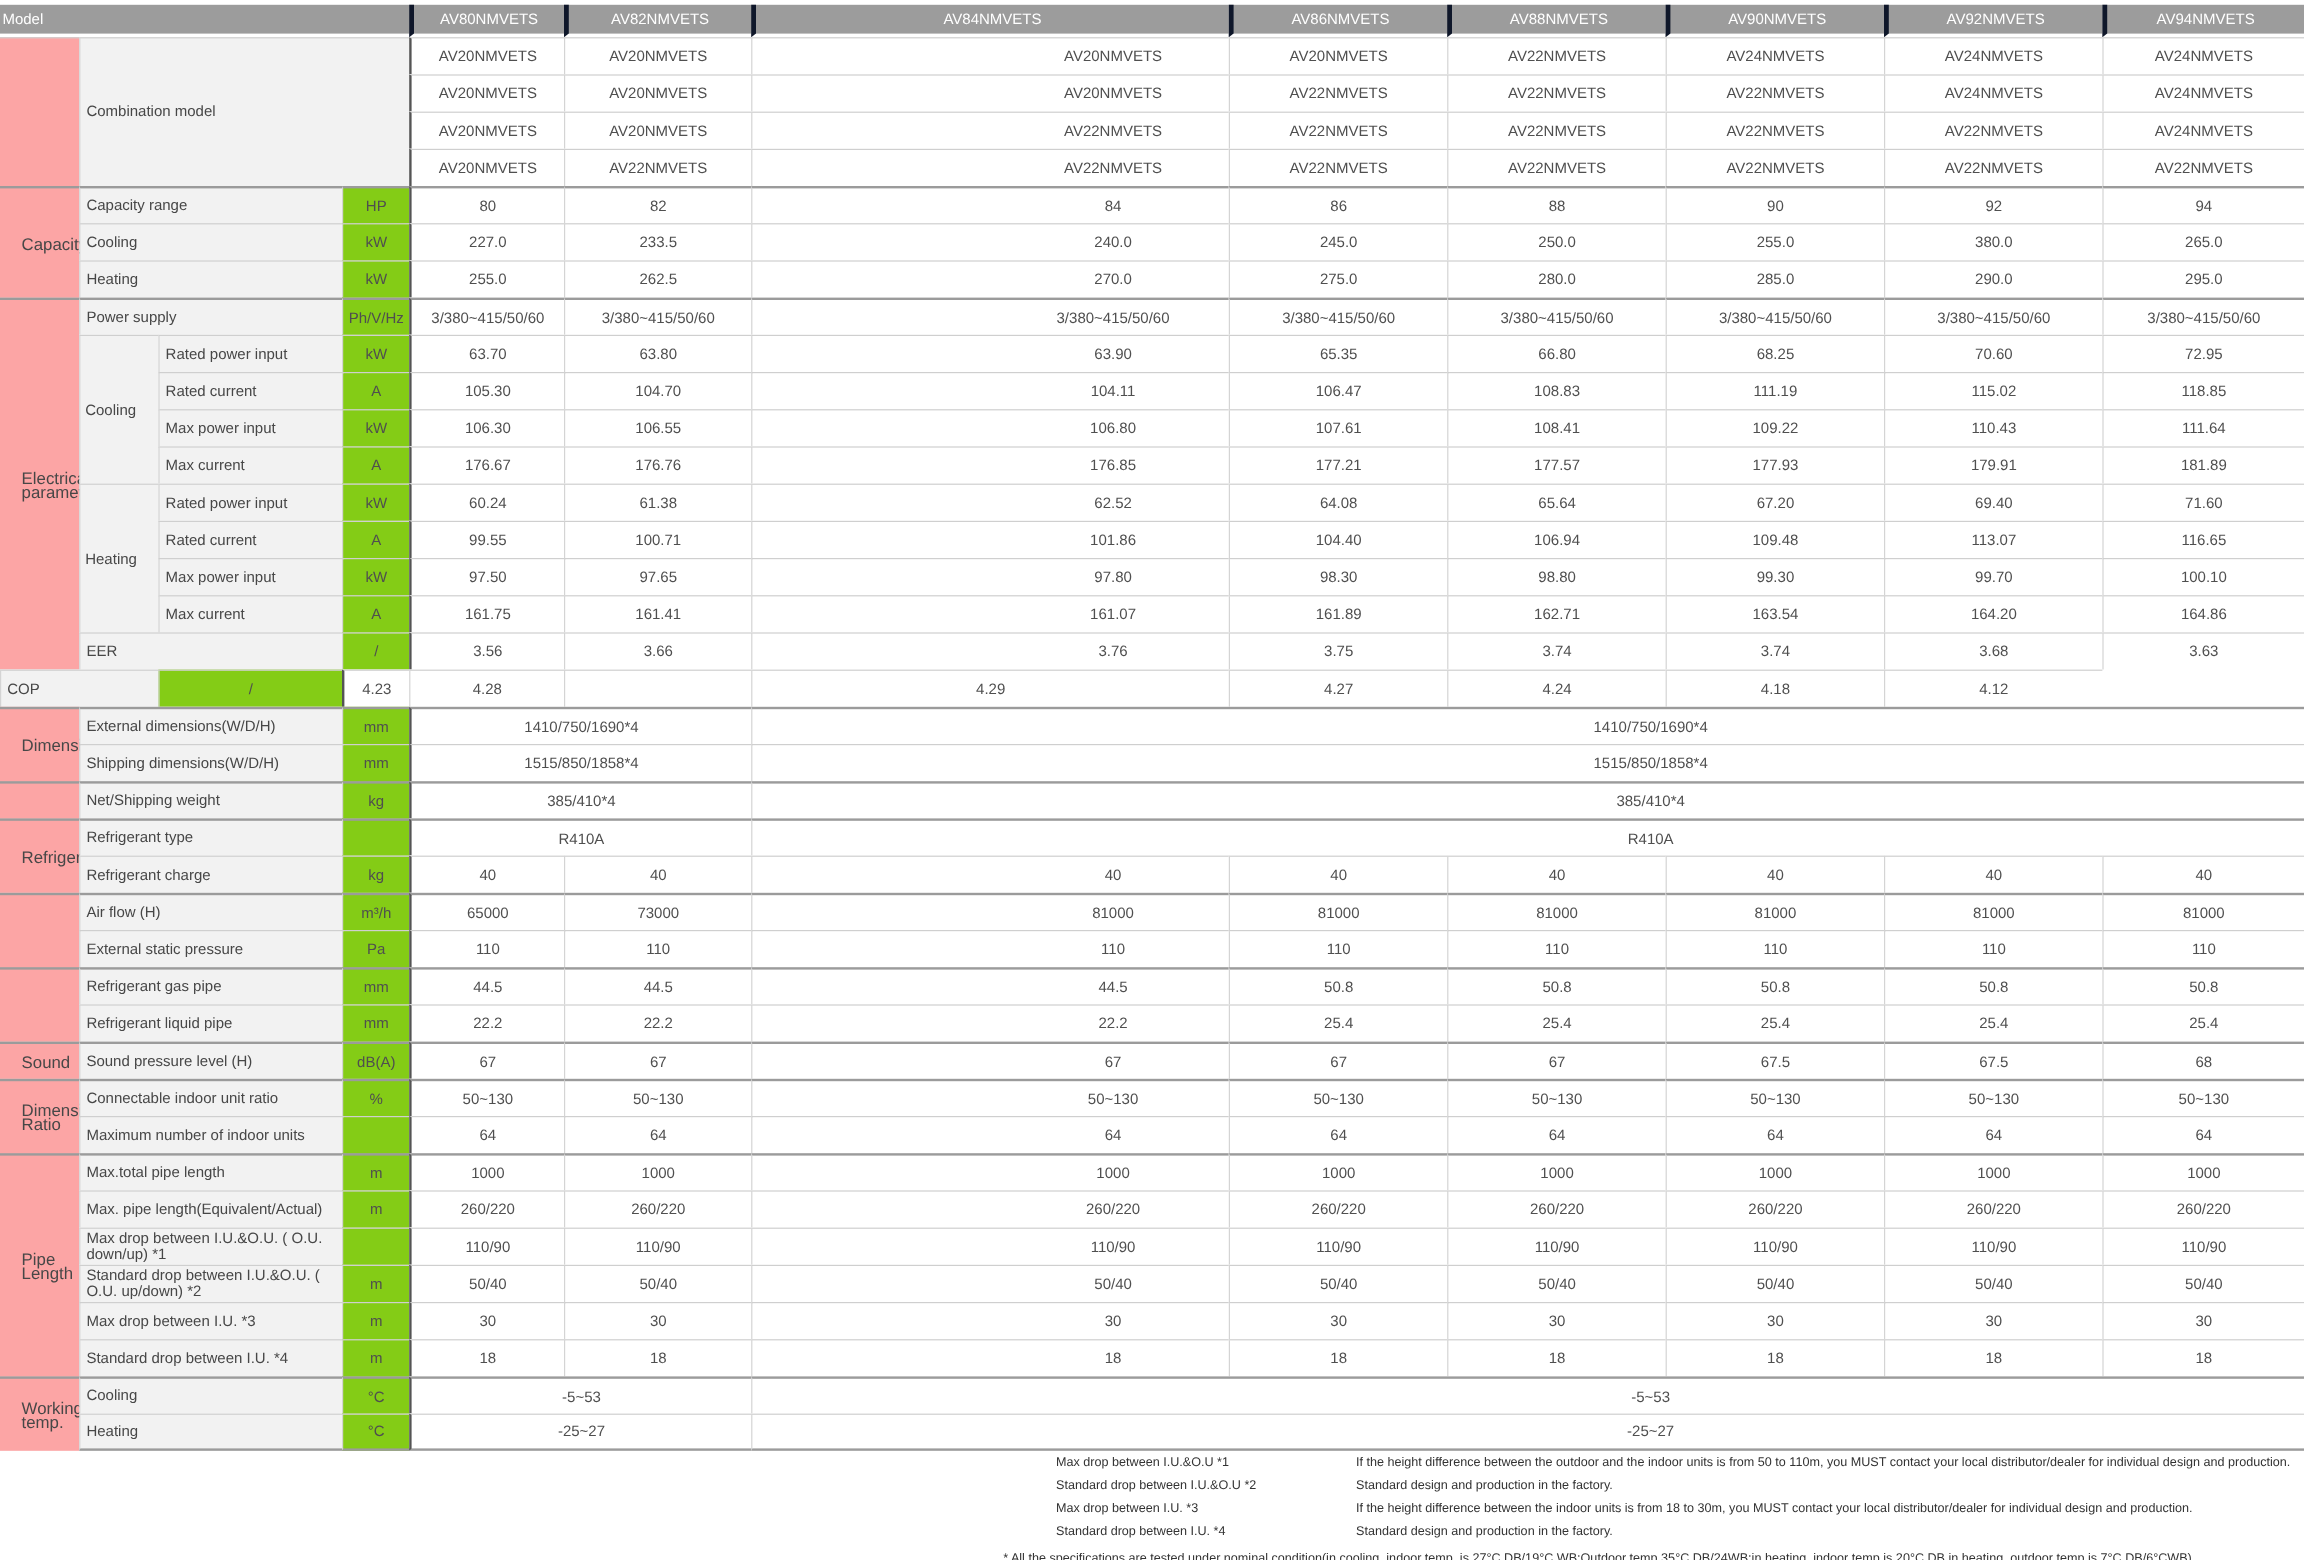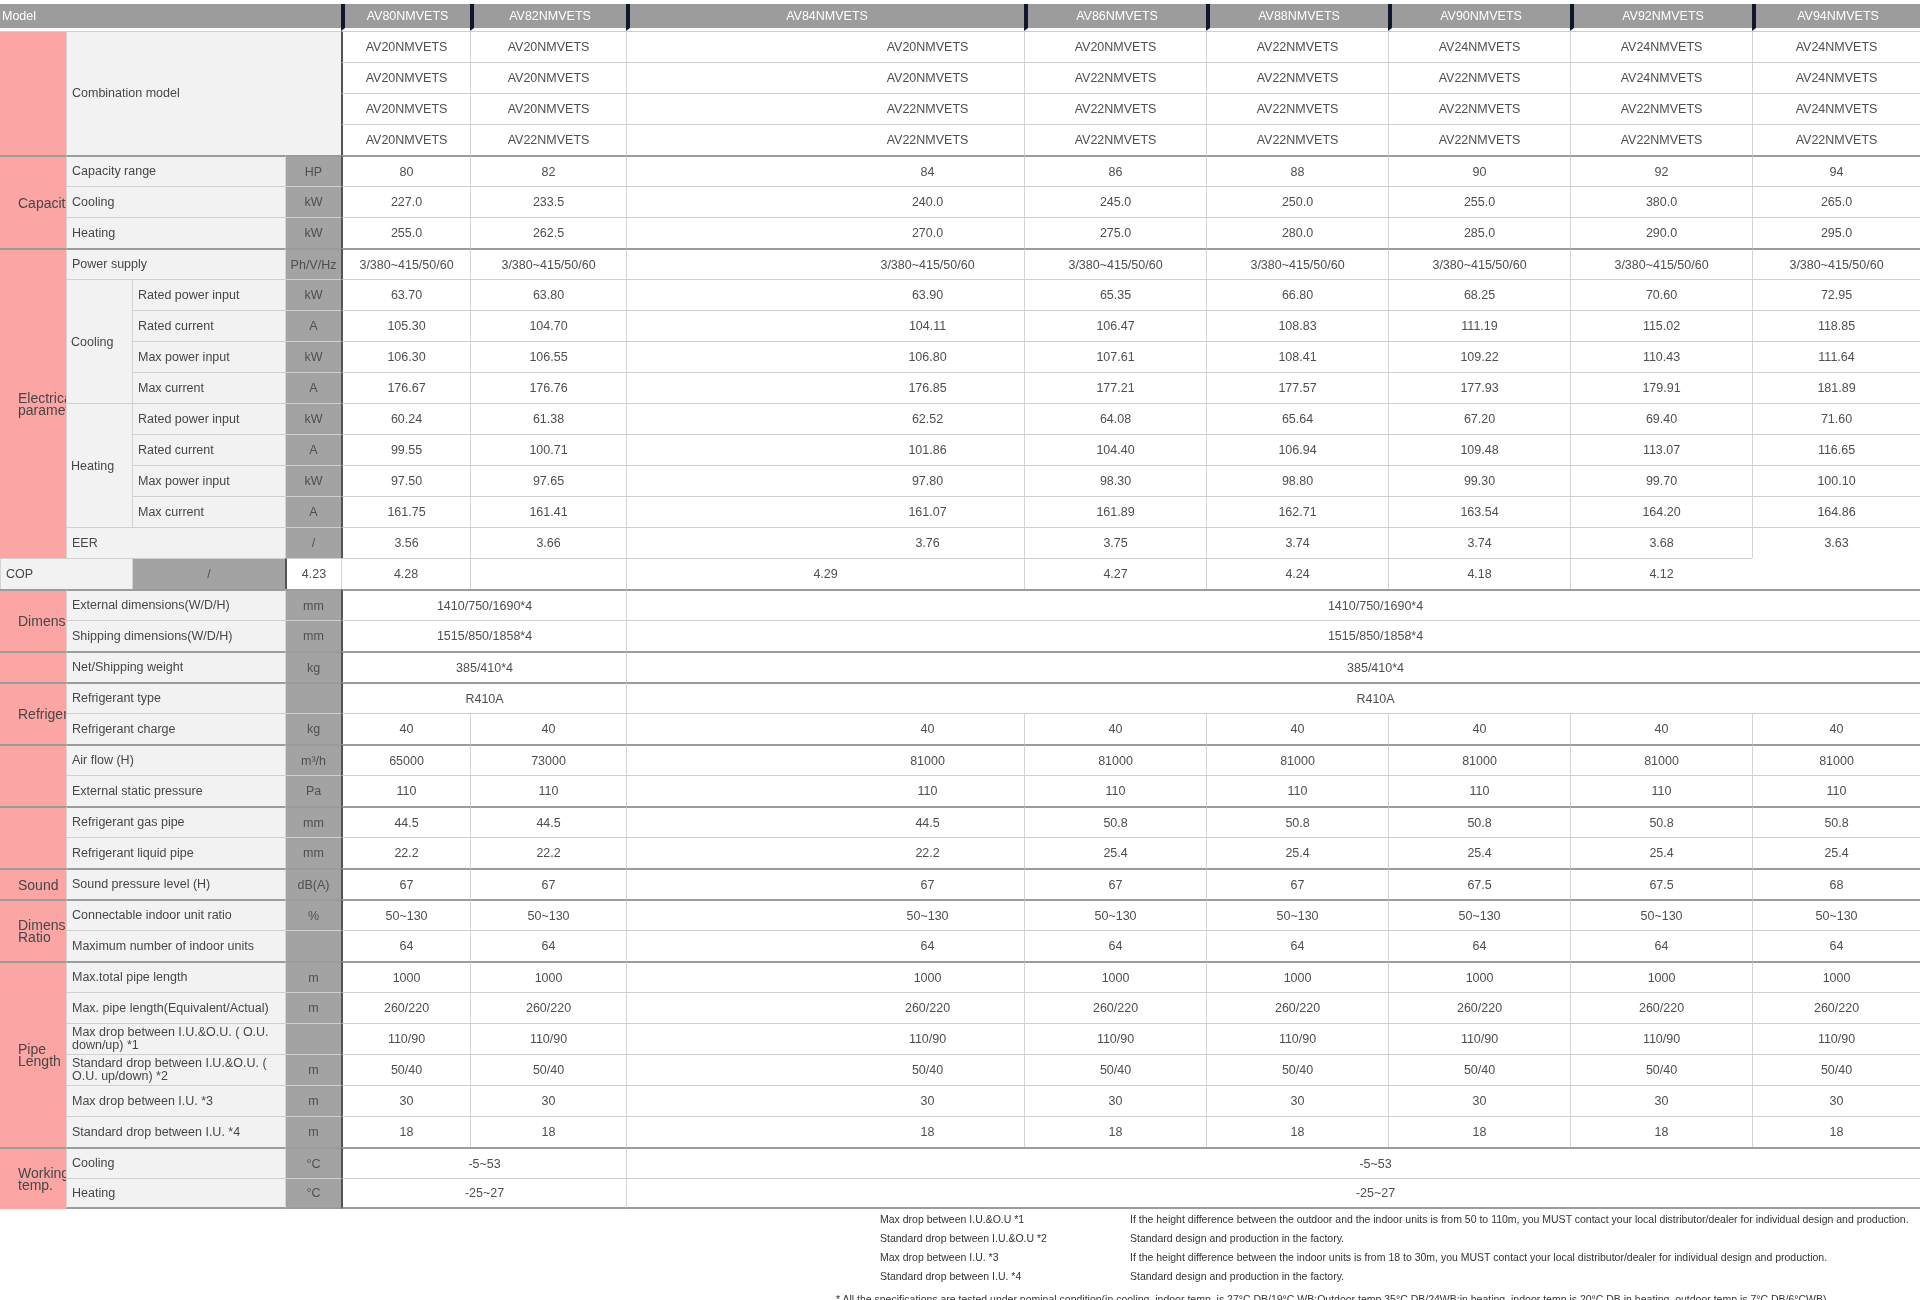--- a/index.html
+++ b/index.html
@@ -18,21 +18,21 @@
 
   tbody tr { height:31px; }
   td { font-size:12.5px; color:#4f4f4f; border-top:1px solid #cfcfcf; padding:0;
        overflow:hidden; }
   td.grp  { background:#fca5a5; font-size:14px; line-height:12px; color:#474747;
             padding-left:18px; }
   td.sub  { background:#f2f2f2; border-left:1px solid #d4d4d4; padding-left:4px;
             color:#474747; }
   td.lbl  { background:#f2f2f2; border-left:1px solid #d4d4d4; padding-left:5px;
             color:#474747; line-height:13px; }
-  td.unit { background:#a3a3a3; border-left:1px solid #d4d4d4; text-align:center; }
+  td.unit { background:#84cc16; border-left:1px solid #d4d4d4; text-align:center; }
   td.val  { text-align:center; border-left:1px solid #d4d4d4; background:#fff; }
   td.dl   { border-left:2px solid #545454; }
   td.off  { padding-left:204px; }
   tr.sec td { border-top:2px solid #9b9b9b; }
   tbody tr:last-child td { border-bottom:2px solid #9b9b9b; }
 
   .notes { position:absolute; left:836px; top:1212px; width:1080px;
            font-size:10.5px; color:#333333; }
   .nrow  { display:flex; height:19px; line-height:15px;margin-left:44px; }
   .nterm { width:250px; flex:none; white-space:nowrap; }

